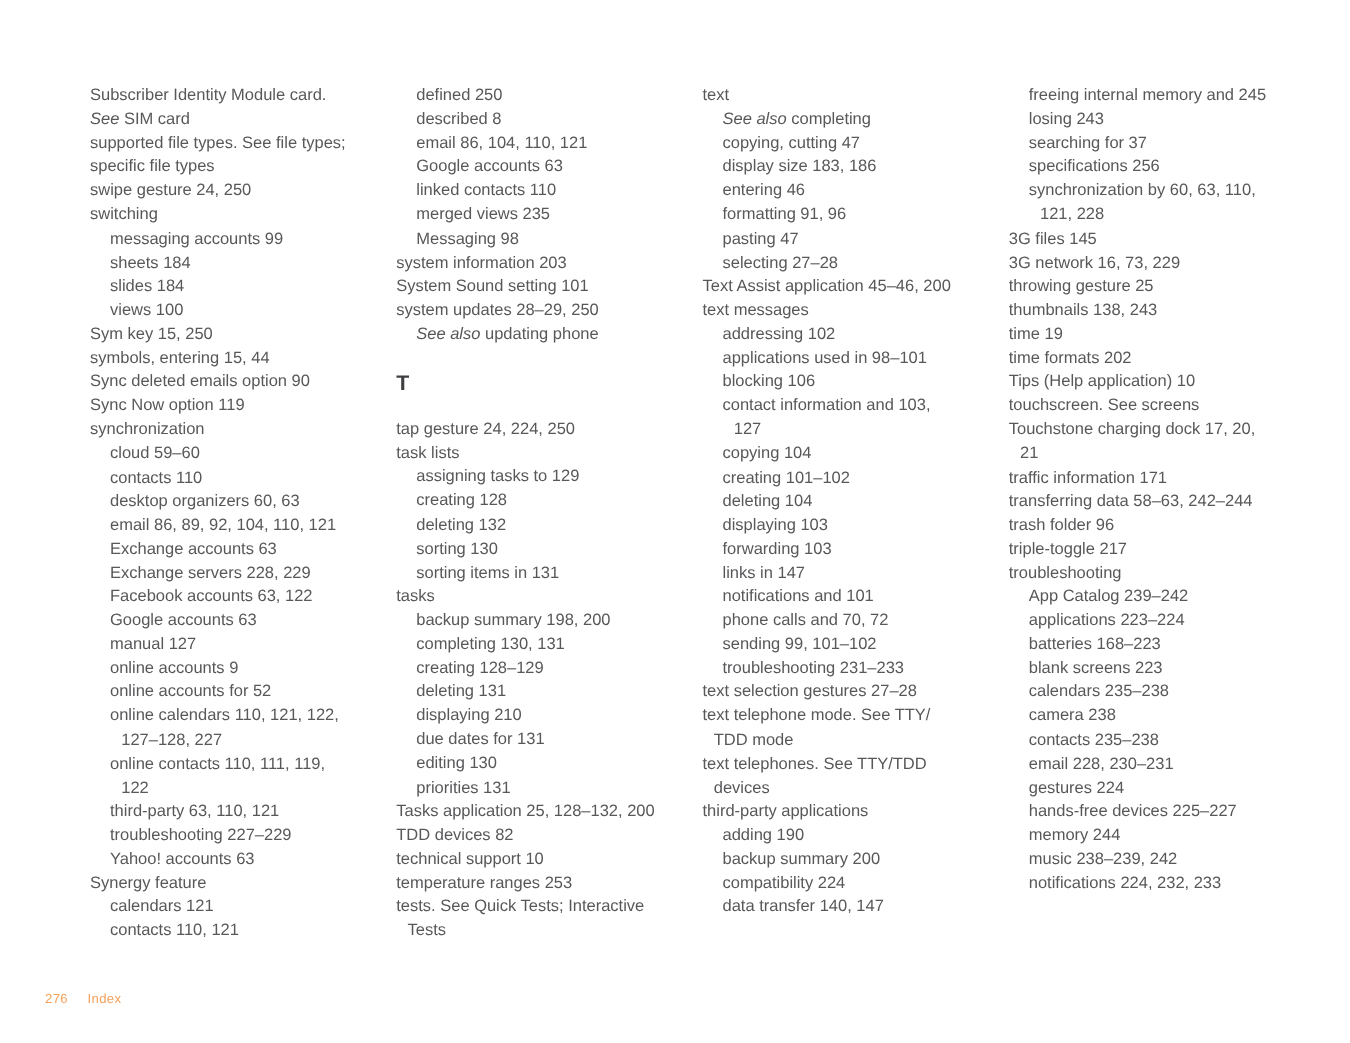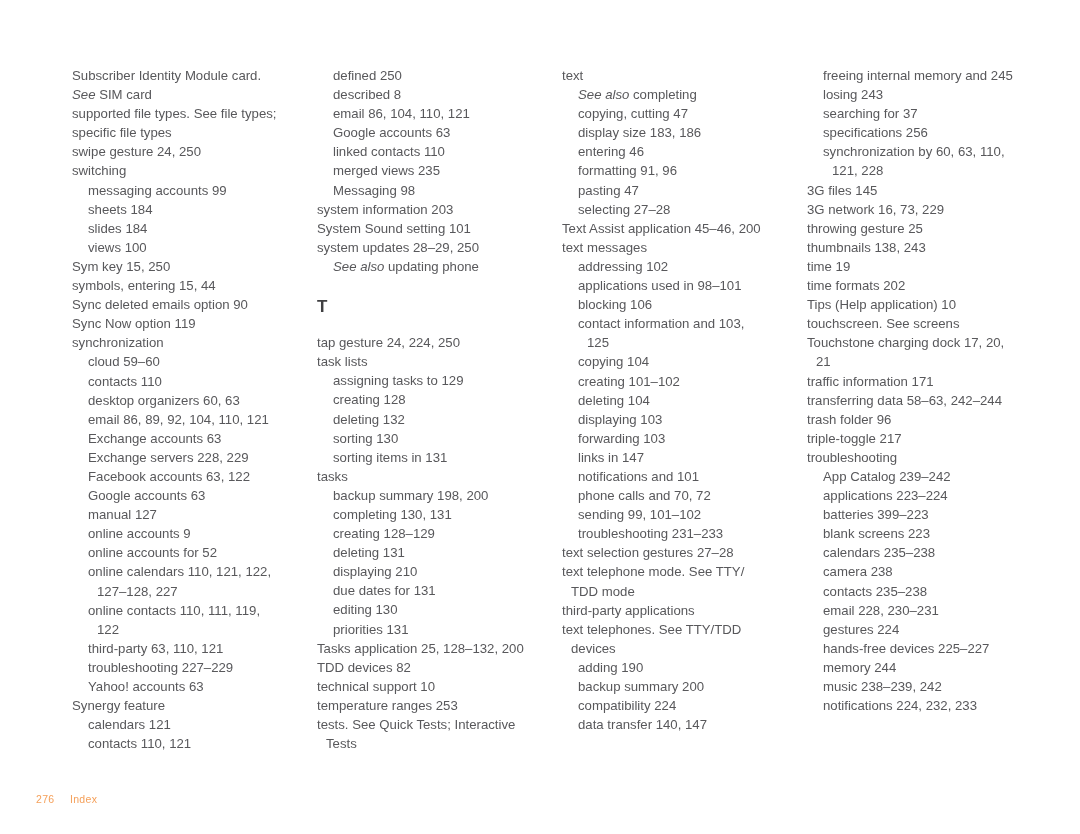--- a/index.html
+++ b/index.html
@@ -166,35 +166,35 @@
         <div class="entry lvl1">display size 183, 186</div>
         <div class="entry lvl1">entering 46</div>
         <div class="entry lvl1">formatting 91, 96</div>
         <div class="entry lvl1">pasting 47</div>
         <div class="entry lvl1">selecting 27–28</div>
         <div class="entry lvl0">Text Assist application 45–46, 200</div>
         <div class="entry lvl0">text messages</div>
         <div class="entry lvl1">addressing 102</div>
         <div class="entry lvl1">applications used in 98–101</div>
         <div class="entry lvl1">blocking 106</div>
-        <div class="entry lvl1">contact information and 103, 125</div>
+        <div class="entry lvl1">contact information and 103, 127</div>
         <div class="entry lvl1">copying 104</div>
         <div class="entry lvl1">creating 101–102</div>
         <div class="entry lvl1">deleting 104</div>
         <div class="entry lvl1">displaying 103</div>
         <div class="entry lvl1">forwarding 103</div>
         <div class="entry lvl1">links in 147</div>
         <div class="entry lvl1">notifications and 101</div>
         <div class="entry lvl1">phone calls and 70, 72</div>
         <div class="entry lvl1">sending 99, 101–102</div>
         <div class="entry lvl1">troubleshooting 231–233</div>
         <div class="entry lvl0">text selection gestures 27–28</div>
         <div class="entry lvl0">text telephone mode. See TTY/ TDD mode</div>
+        <div class="entry lvl0">text telephones. See TTY/TDD devices</div>
         <div class="entry lvl0">third-party applications</div>
-        <div class="entry lvl0">text telephones. See TTY/TDD devices</div>
         <div class="entry lvl1">adding 190</div>
         <div class="entry lvl1">backup summary 200</div>
         <div class="entry lvl1">compatibility 224</div>
         <div class="entry lvl1">data transfer 140, 147</div>
       </div>
       <div class="column">
         <div class="entry lvl1">freeing internal memory and 245</div>
         <div class="entry lvl1">losing 243</div>
         <div class="entry lvl1">searching for 37</div>
         <div class="entry lvl1">specifications 256</div>
@@ -208,21 +208,21 @@
         <div class="entry lvl0">Tips (Help application) 10</div>
         <div class="entry lvl0">touchscreen. See  screens</div>
         <div class="entry lvl0">Touchstone charging dock 17, 20, 21</div>
         <div class="entry lvl0">traffic information 171</div>
         <div class="entry lvl0">transferring data 58–63, 242–244</div>
         <div class="entry lvl0">trash folder 96</div>
         <div class="entry lvl0">triple-toggle 217</div>
         <div class="entry lvl0">troubleshooting</div>
         <div class="entry lvl1">App Catalog 239–242</div>
         <div class="entry lvl1">applications 223–224</div>
-        <div class="entry lvl1">batteries 399–223</div>
+        <div class="entry lvl1">batteries 168–223</div>
         <div class="entry lvl1">blank screens 223</div>
         <div class="entry lvl1">calendars 235–238</div>
         <div class="entry lvl1">camera 238</div>
         <div class="entry lvl1">contacts 235–238</div>
         <div class="entry lvl1">email 228, 230–231</div>
         <div class="entry lvl1">gestures 224</div>
         <div class="entry lvl1">hands-free devices 225–227</div>
         <div class="entry lvl1">memory 244</div>
         <div class="entry lvl1">music 238–239, 242</div>
         <div class="entry lvl1">notifications 224, 232, 233</div>

